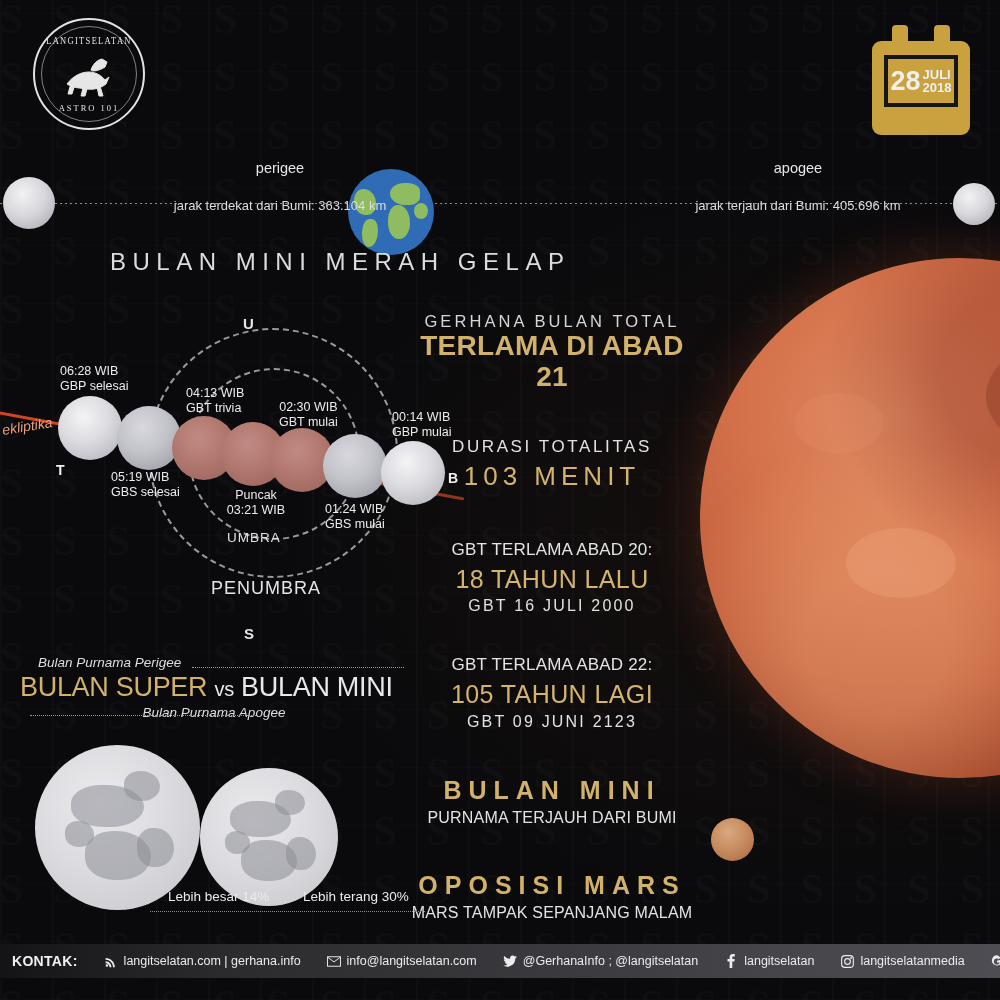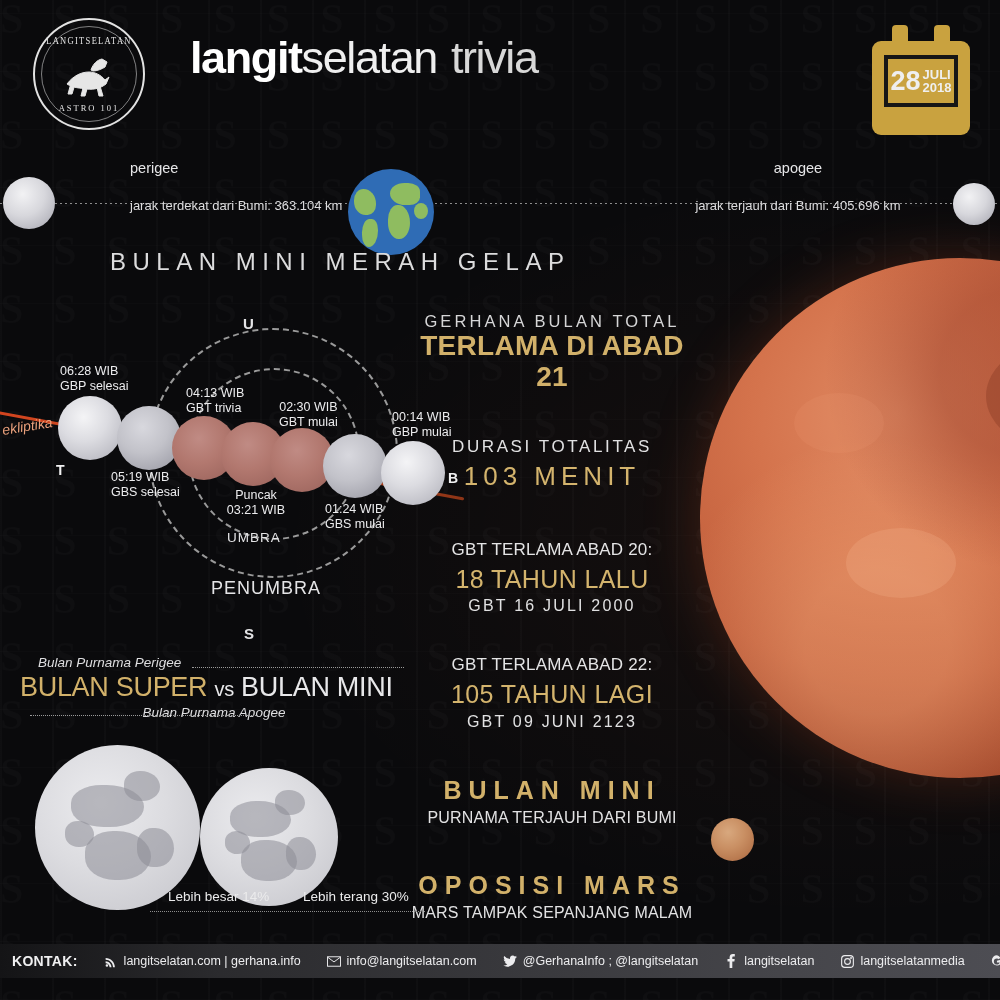--- a/index.html
+++ b/index.html
@@ -65,21 +65,21 @@
   .orbit-dots{ position:absolute; top:48px; height:1px; width:100%;
       background-image:linear-gradient(90deg,#8c8c8c 45%, rgba(0,0,0,0) 0);
       background-size:5px 1px; }
   .moon-small{ position:absolute; border-radius:50%;
       background:radial-gradient(circle at 38% 33%, #f2f2f4 0%, #d7d7dc 46%, #b8b8c0 78%, #9d9da6 100%); }
   #moon-perigee{ left:3px; top:22px; width:52px; height:52px; }
   #moon-apogee{ right:5px; top:28px; width:42px; height:42px; }
   #earth{ position:absolute; left:348px; top:14px; width:86px; height:86px; border-radius:50%;
       background:#2f6cb5; overflow:hidden; }
   .land{ position:absolute; background:#8fbc60; }
-  .lbl-peri{ position:absolute; left:130px; top:160px; width:300px; text-align:left; z-index:4;}
+  .lbl-peri{ position:absolute; left:130px; top:160px; width:300px; text-align:center; z-index:4;}
   .lbl-apo { position:absolute; left:633px; top:160px; width:330px; text-align:center; z-index:4;}
   .pa-title{ font-size:14.5px; color:#e6e6e8; }
   .pa-sub{ font-size:13px; color:#dcdcde; margin-top:22px; }
 
   
   #main-title{ position:absolute; left:110px; top:248px; font-size:24px; letter-spacing:6.5px;
       color:#dcdcdd; font-weight:300; z-index:4; }
 
   
   #eclipse{ position:absolute; left:0; top:310px; width:470px; height:340px; z-index:3; }
@@ -198,23 +198,20 @@
           <path d="M30 20 C32 14, 36 10, 41 9 L46 12 L44 17 C41 19, 36 21, 32 21 Z"></path>
           <path d="M22 38 L20 46 L24 46 L26 39 Z"></path>
           <path d="M36 37 L38 46 L42 46 L39 36 Z"></path>
           <path d="M10 33 L7 44 L11 44 L14 34 Z"></path>
         </g>
       </svg>
       <div class="badge-ring-text" id="badge-bottom">ASTRO 101</div>
     </div>
   </div>
 
-  <div id="brand">
-    <span class="b1">langit</span><span class="b2">selatan</span><span class="b3">trivia</span>
-  </div>
 
   <div id="calendar">
     <div class="cal-tab" id="cal-tab-l"></div>
     <div class="cal-tab" id="cal-tab-r"></div>
     <div id="cal-body"></div>
     <div id="cal-screen"></div>
     <div id="cal-inner">
       <span id="cal-day">28</span>
       <span id="cal-mo">
         <span id="cal-month">JULI</span>

